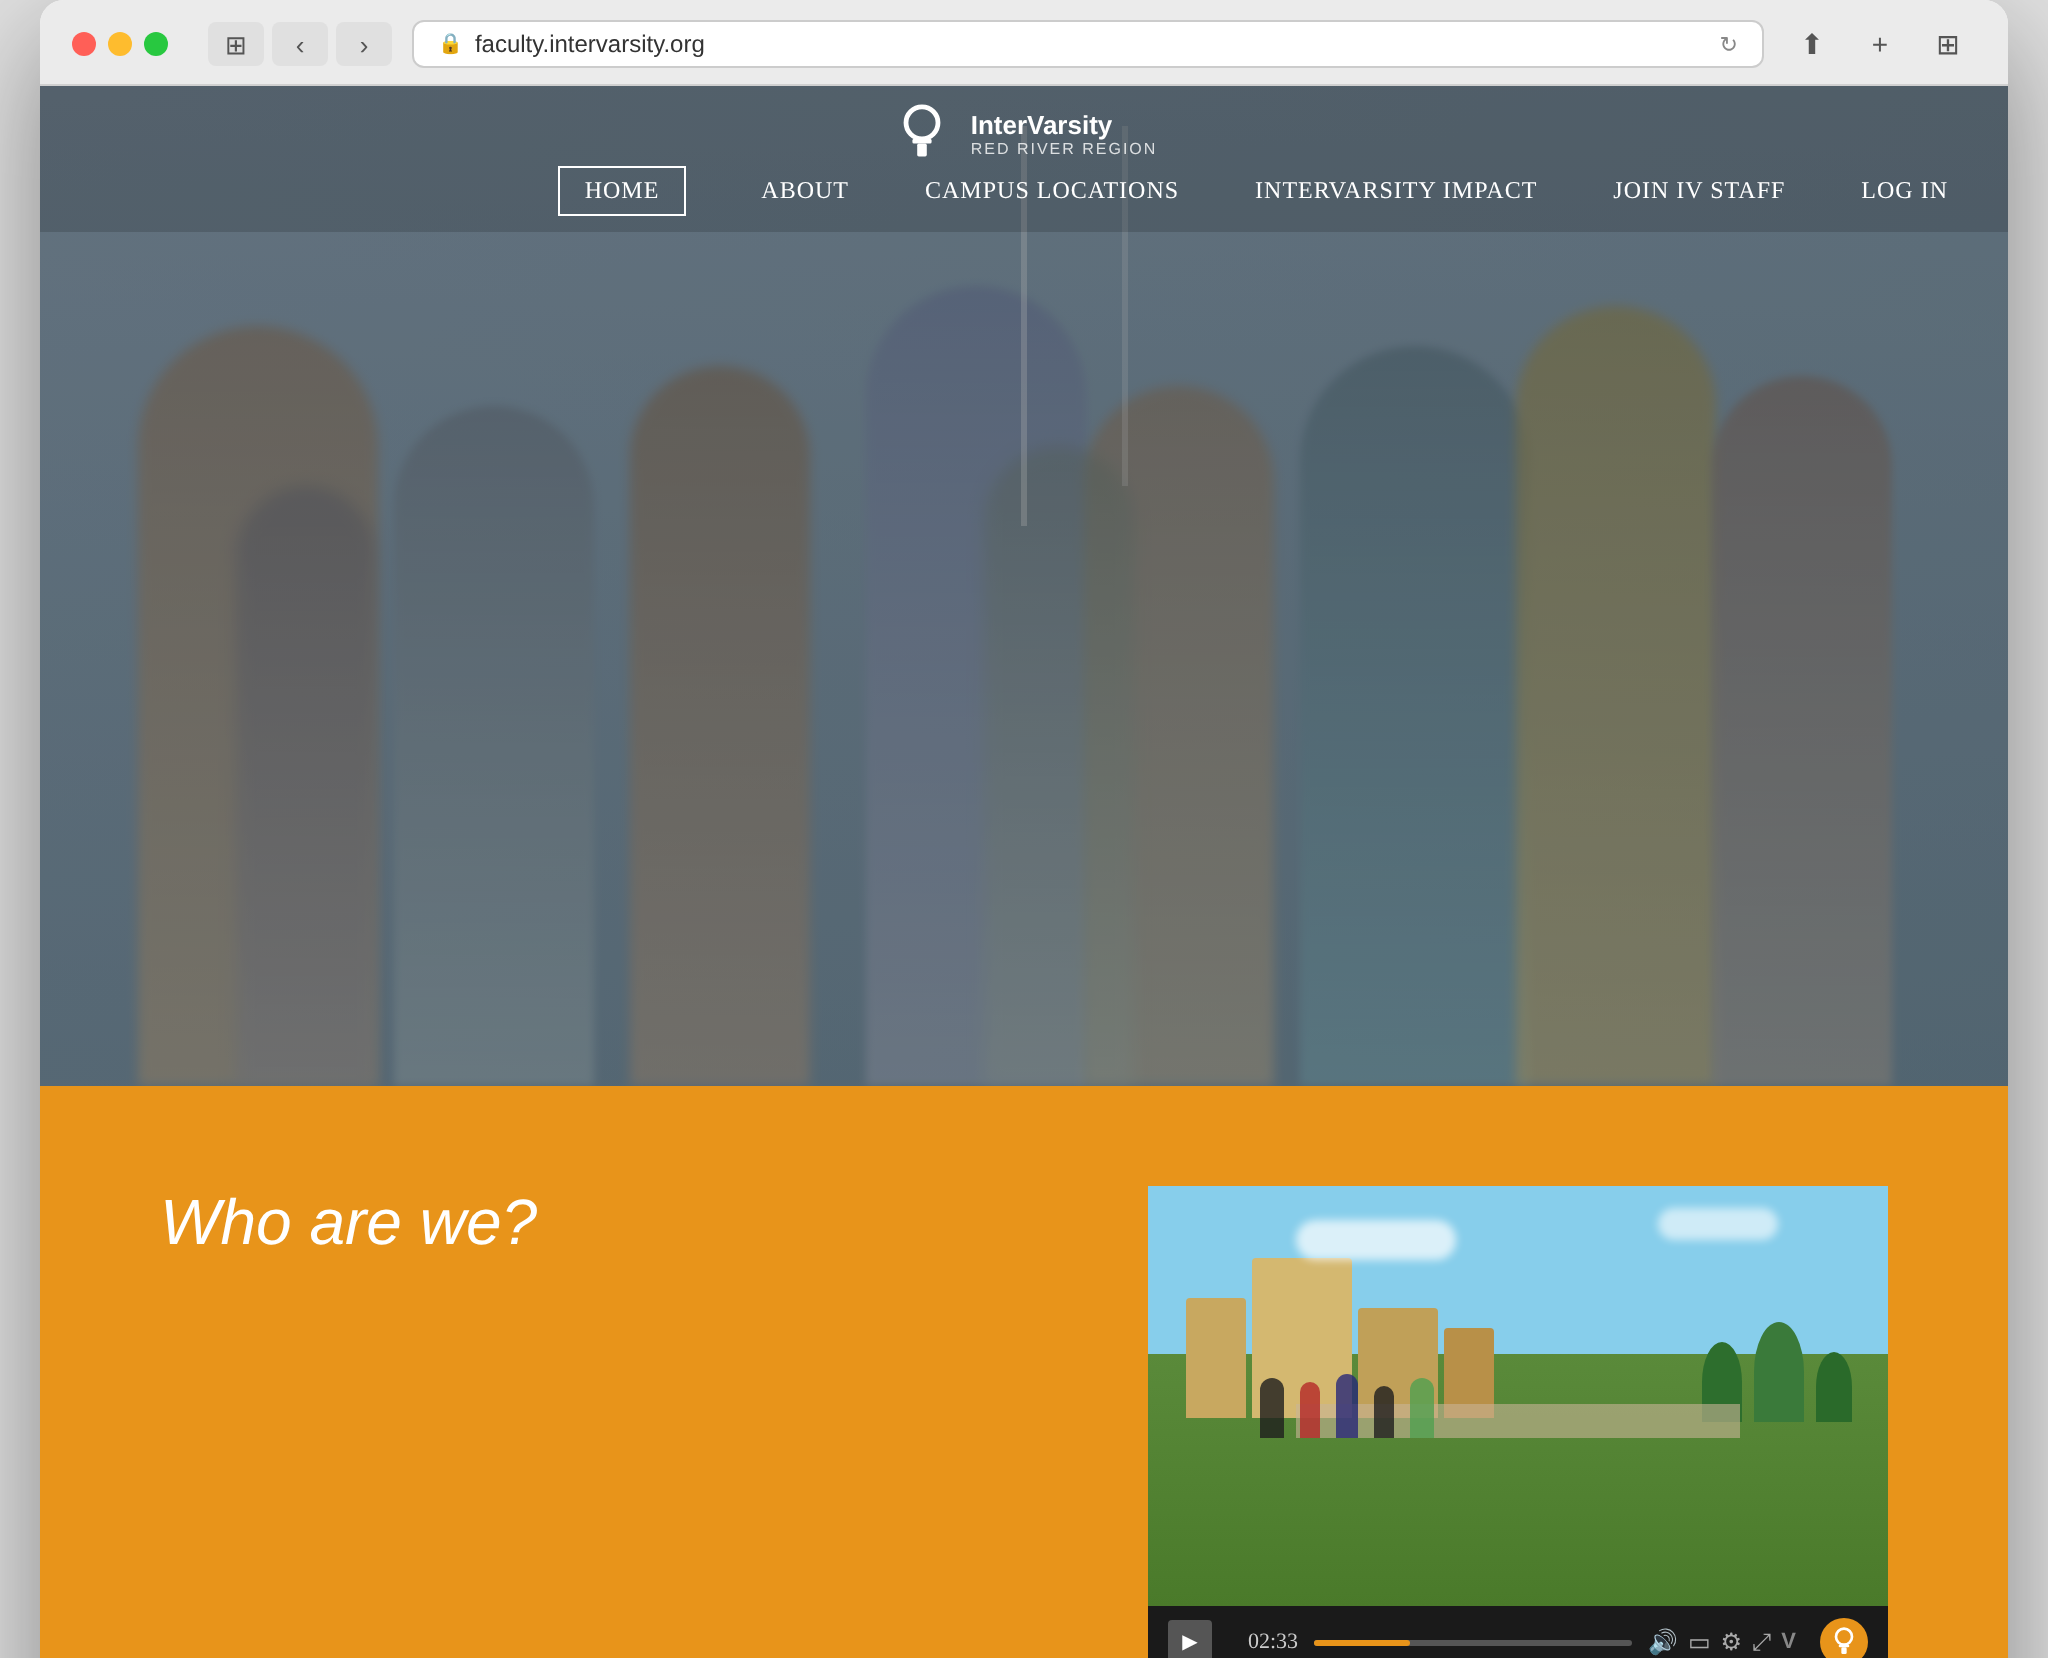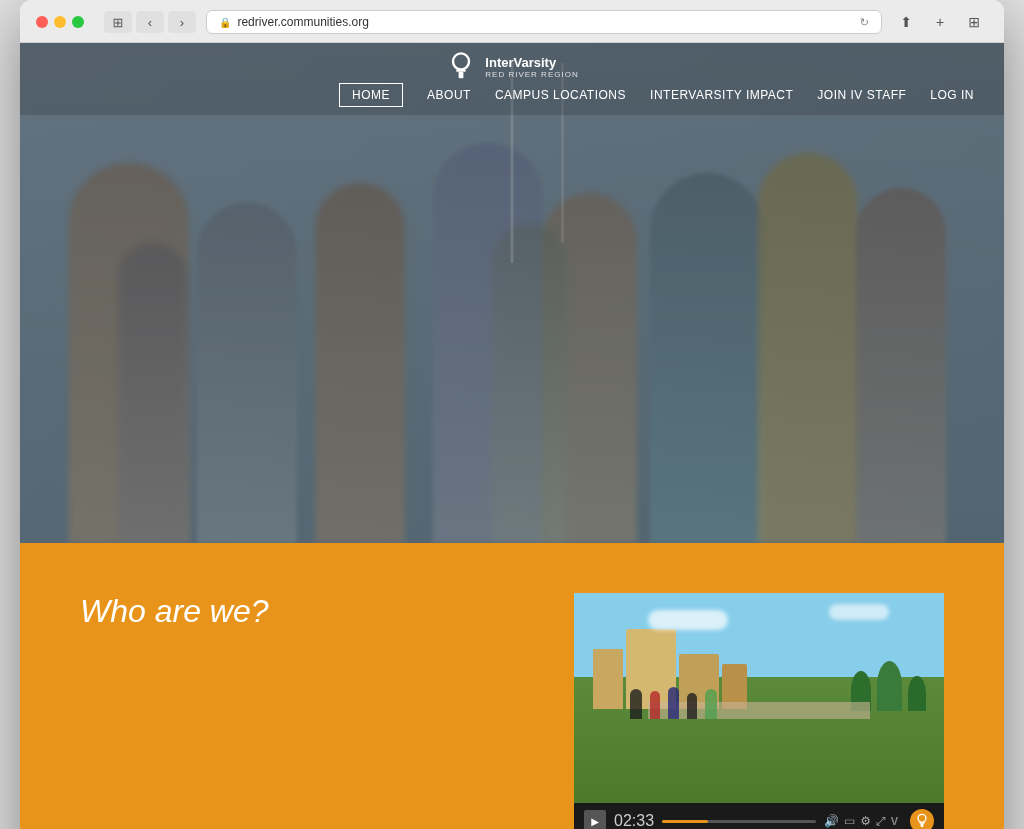--- a/index.html
+++ b/index.html
@@ -156,22 +156,23 @@
       color: rgba(255,255,255,0.8);
       letter-spacing: 1px;
       text-transform: uppercase;
       line-height: 1;
       margin-top: 2px;
     }
 
     .nav-links {
       display: flex;
       align-items: center;
-      gap: 24px;
+      gap: 38px;
       margin-left: auto;
+      font-family: Liberation Serif, serif;
     }
 
     .nav-link {
       color: white;
       font-size: 12px;
       font-weight: 500;
       letter-spacing: 0.5px;
       text-decoration: none;
       cursor: pointer;
       text-transform: uppercase;
@@ -286,23 +287,24 @@
       cursor: pointer;
       display: flex;
       align-items: center;
       justify-content: center;
       color: white;
       font-size: 10px;
       border-radius: 2px;
     }
 
     .video-time {
-      font-size: 16px;
+      font-size: 11px;
       color: #ccc;
-      font-family: Liberation Sans, sans-serif;
+      font-family: Liberation Serif, serif;
+      margin-left: 10px;
     }
 
     .video-progress {
       flex: 1;
       height: 3px;
       background: #555;
       border-radius: 2px;
       position: relative;
     }
 
@@ -350,21 +352,21 @@
 
     <div class="browser-controls">
       <button class="browser-btn">⊞</button>
       <button class="browser-btn">‹</button>
       <button class="browser-btn">›</button>
     </div>
 
     <div class="address-bar-area">
       <div class="address-bar">
         <span class="lock-icon">🔒</span>
-        <span>redriver.communities.org</span>
+        <span>faculty.intervarsity.org</span>
         <span style="margin-left:auto; color:#888; font-size:11px;">↻</span>
       </div>
     </div>
 
     <div class="browser-right-controls">
       <button class="browser-right-btn">⬆</button>
       <button class="browser-right-btn">+</button>
       <button class="browser-right-btn">⊞</button>
     </div>
   </div>

